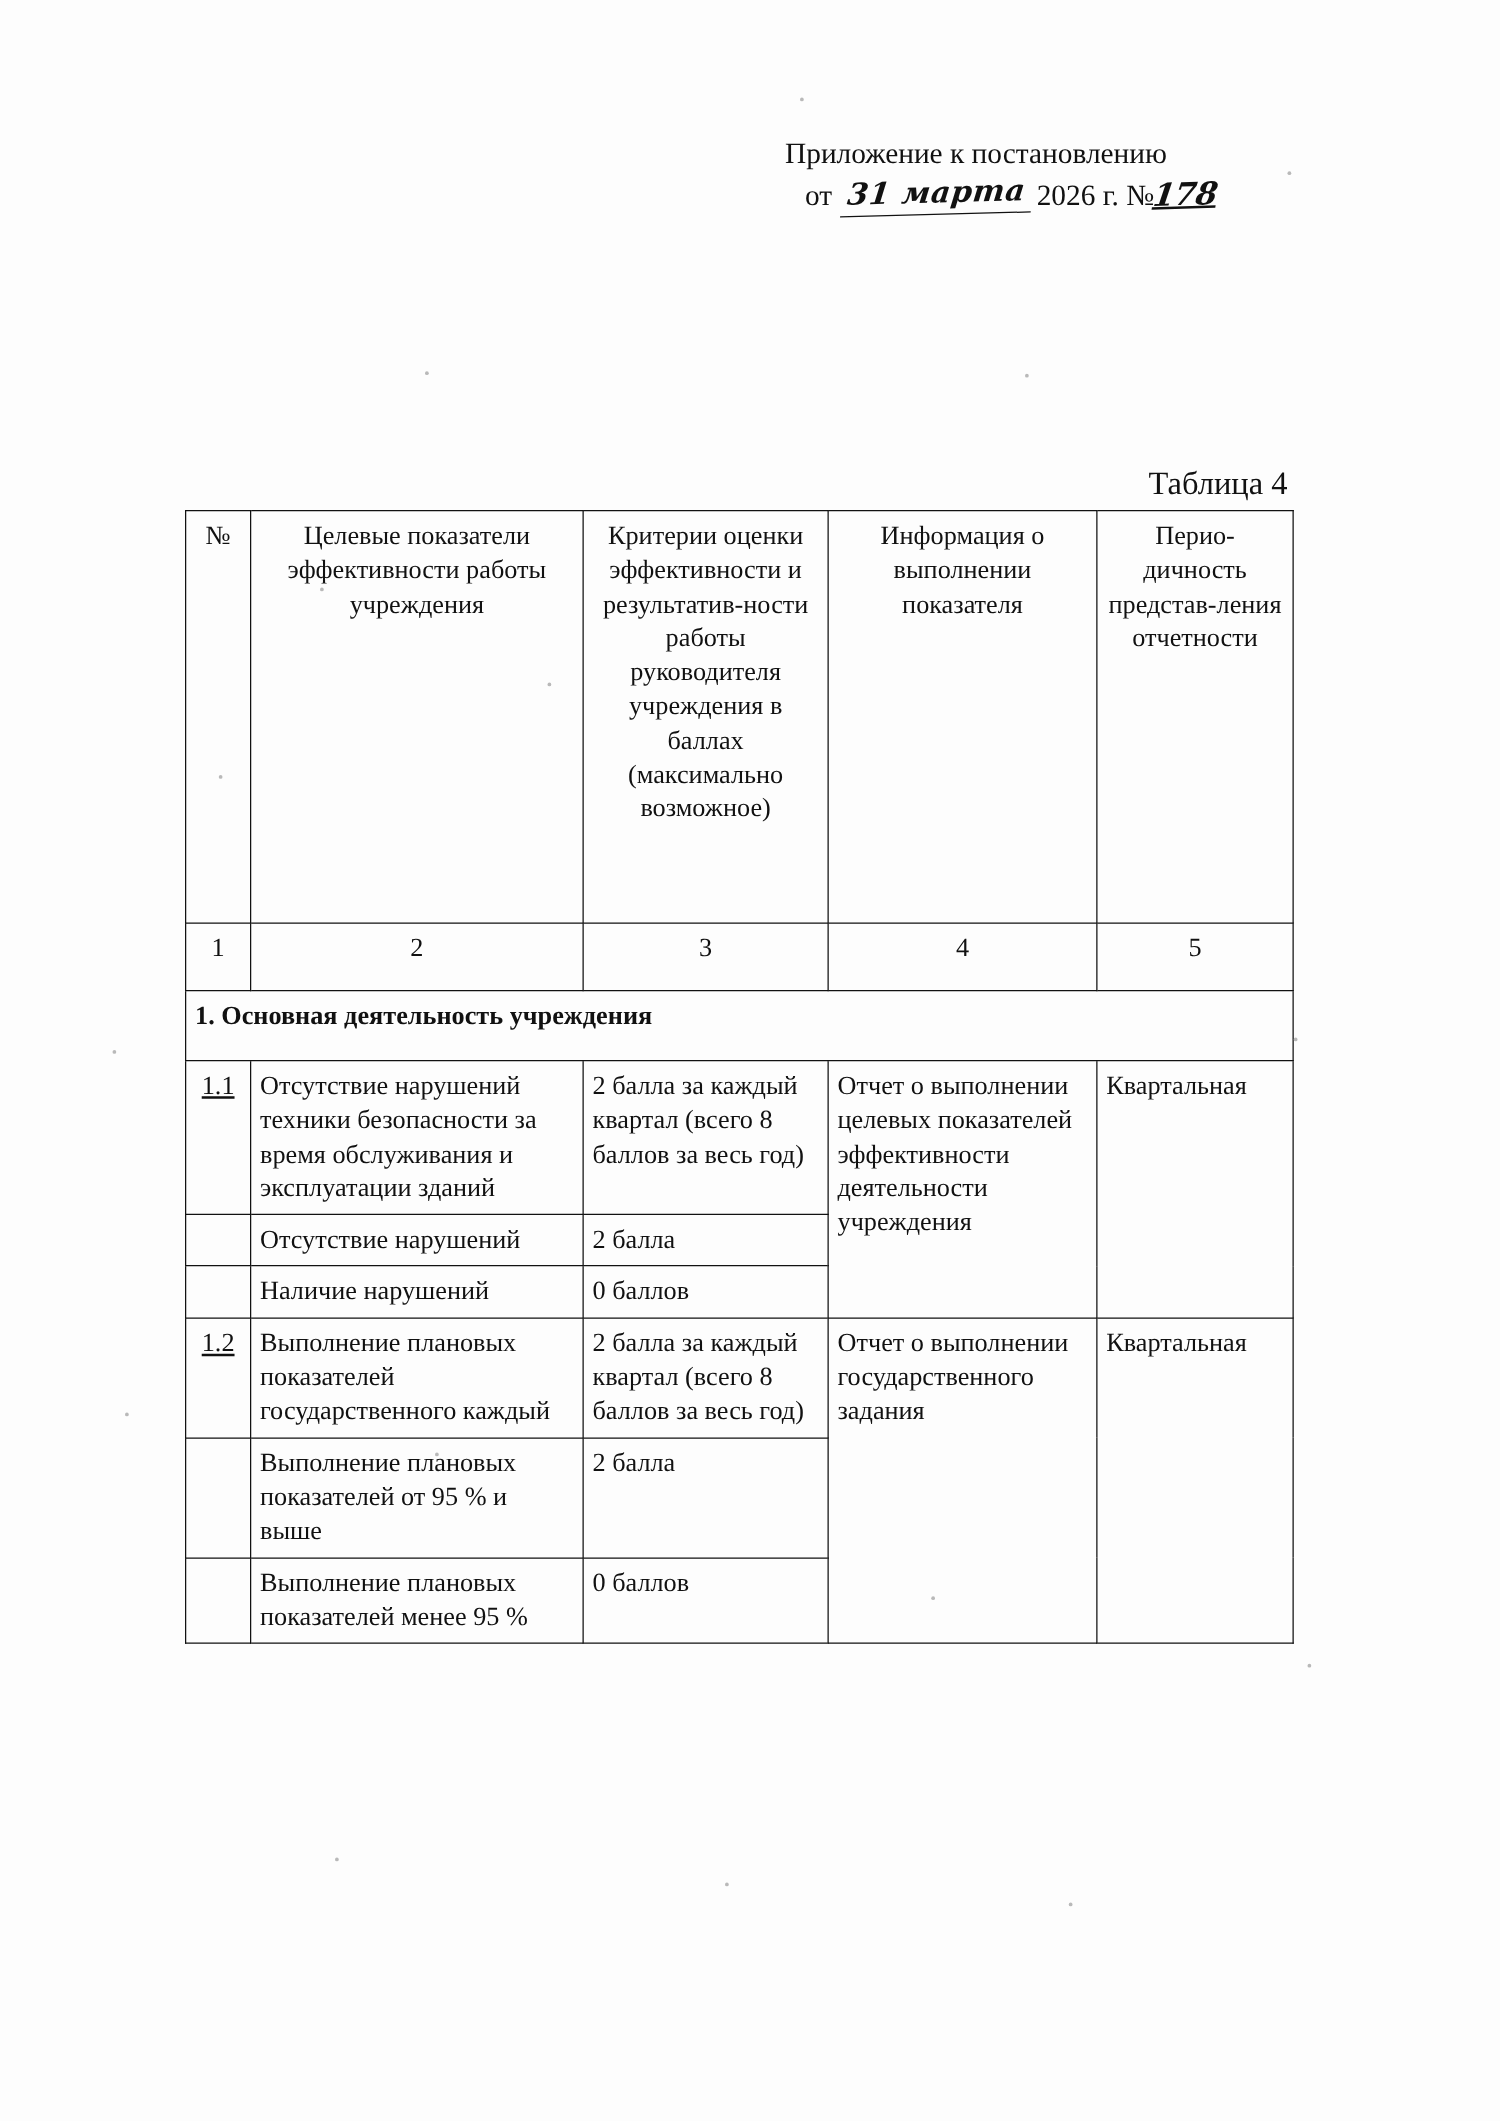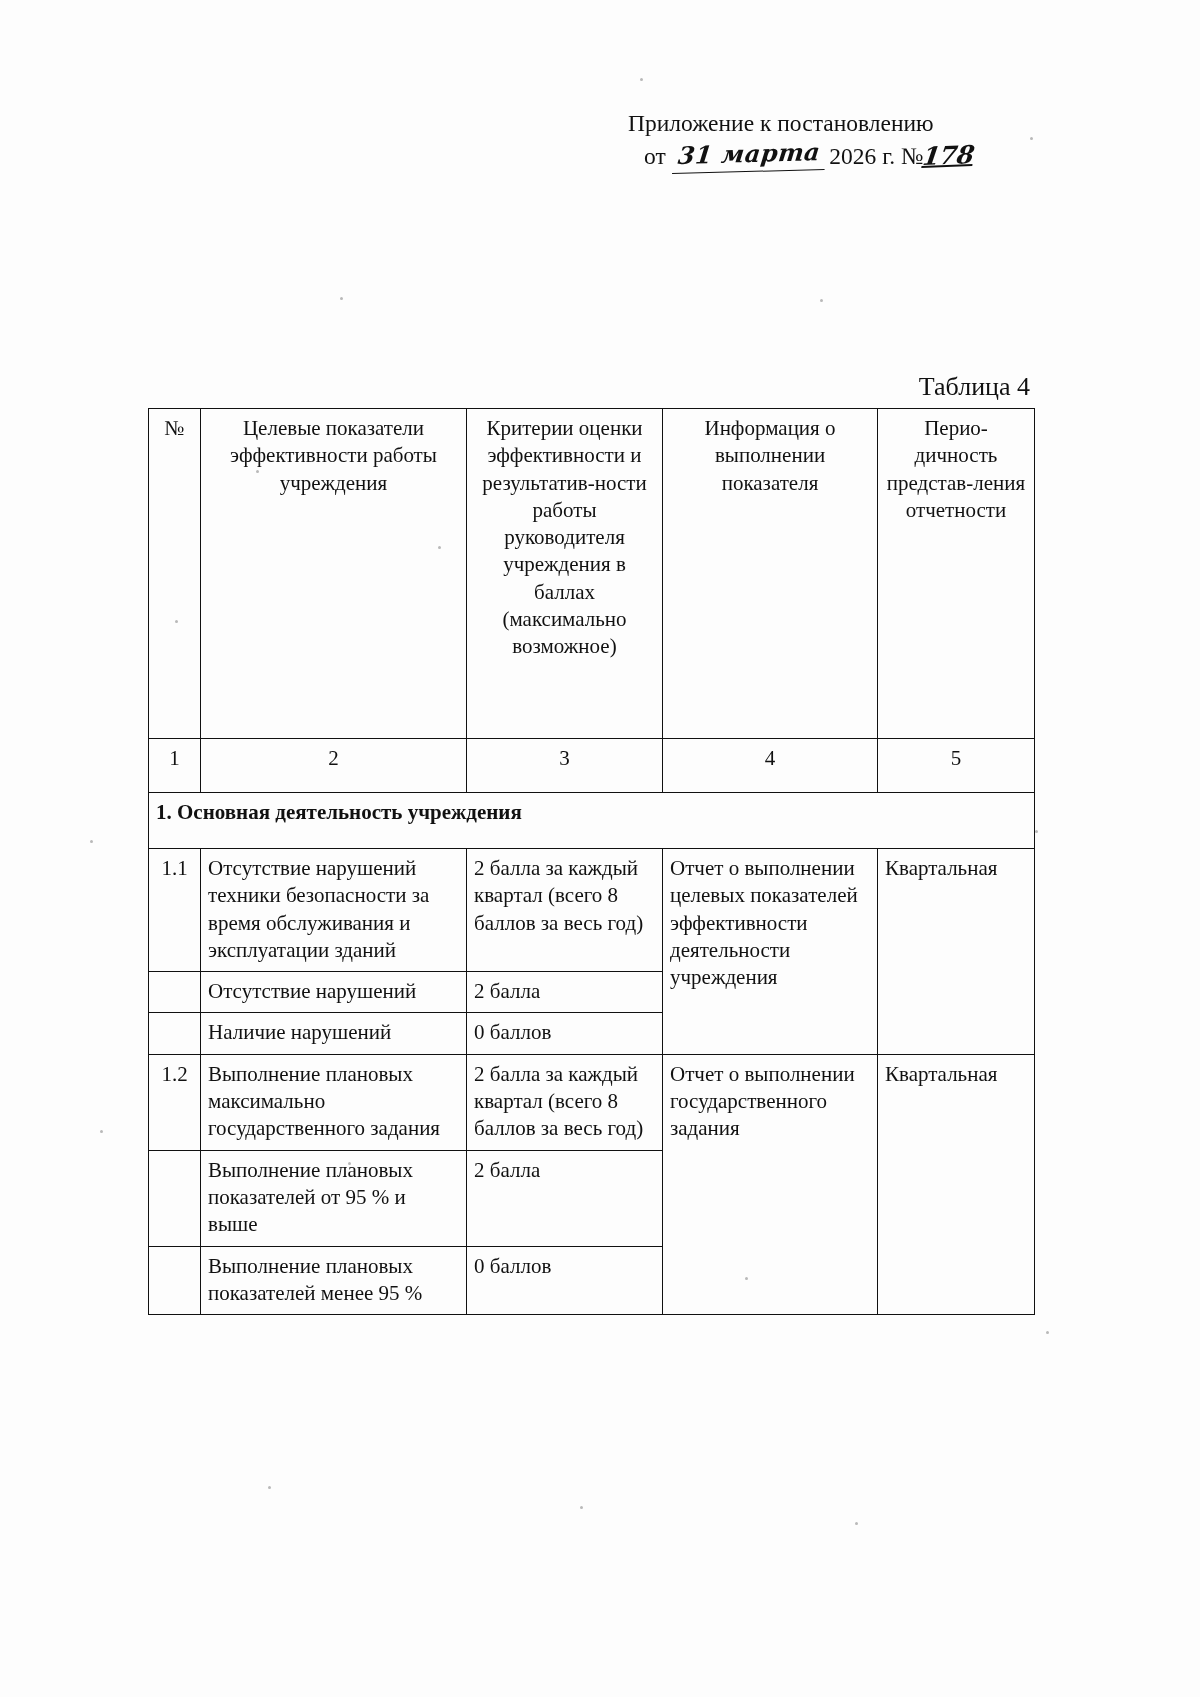--- a/index.html
+++ b/index.html
@@ -90,21 +90,21 @@
     border: 1.6px solid #111111;
     vertical-align: top;
     padding: 6px 7px 7px 7px;
   }
   .c1 { width: 52px; }
   .c2 { width: 266px; }
   .c3 { width: 196px; }
   .c4 { width: 215px; }
   .c5 { width: 157px; }
 
-  td.ctr { text-align: center; }
+  td.ctr { text-align: center; text-decoration: underline; }
   td.no-b-bottom { border-bottom: none; }
   td.no-b-top { border-top: none; }
 
   .hdr td {
     text-align: center;
     padding-top: 10px;
   }
   .hdr .tall { height: 316px; }
 
   .numrow td {
@@ -193,21 +193,21 @@
         </tr>
 
         <tr>
           <td class="ctr no-b-top"></td>
           <td>Наличие нарушений</td>
           <td>0 баллов</td>
         </tr>
 
         <tr>
           <td class="ctr no-b-bottom">1.2</td>
-          <td>Выполнение плановых максимально государственного задания</td>
+          <td>Выполнение плановых показателей государственного каждый</td>
           <td>2 балла за каждый квартал (всего 8 баллов за весь год)</td>
           <td rowspan="3">Отчет о выполнении государственного задания</td>
           <td rowspan="3">Квартальная</td>
         </tr>
 
         <tr>
           <td class="ctr no-b-bottom no-b-top"></td>
           <td>Выполнение плановых показателей от 95 % и выше</td>
           <td>2 балла</td>
         </tr>

